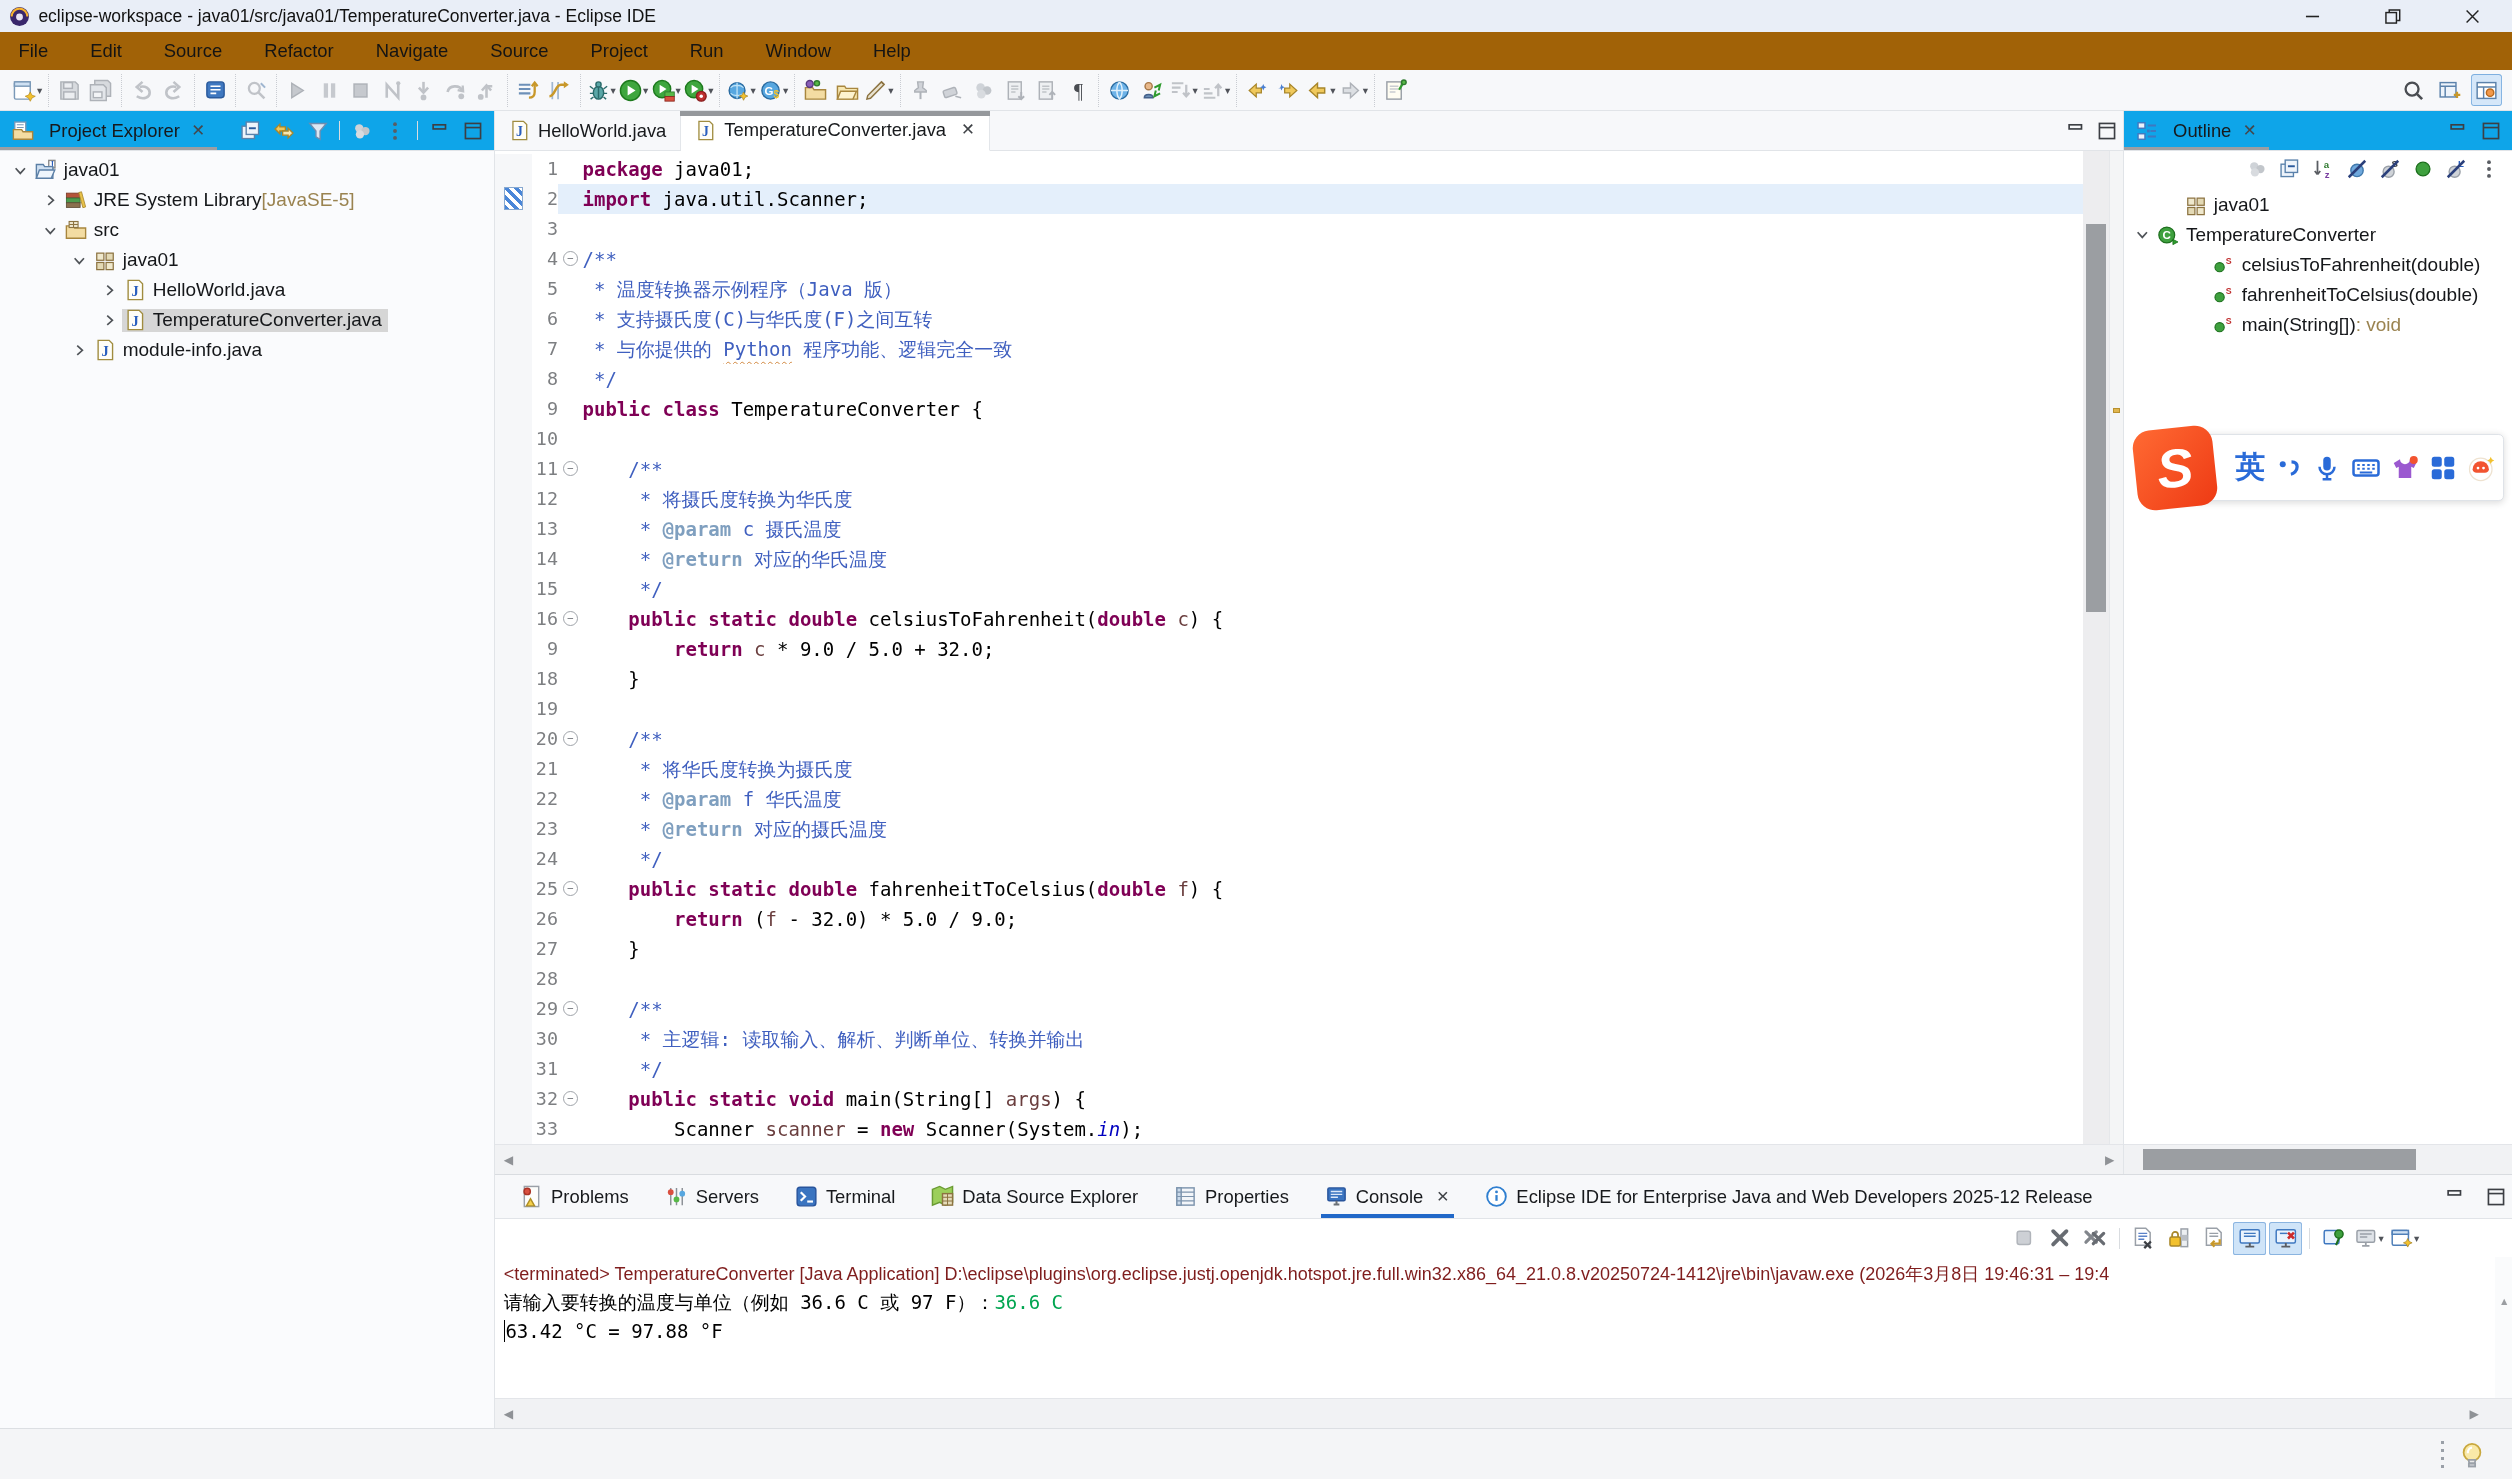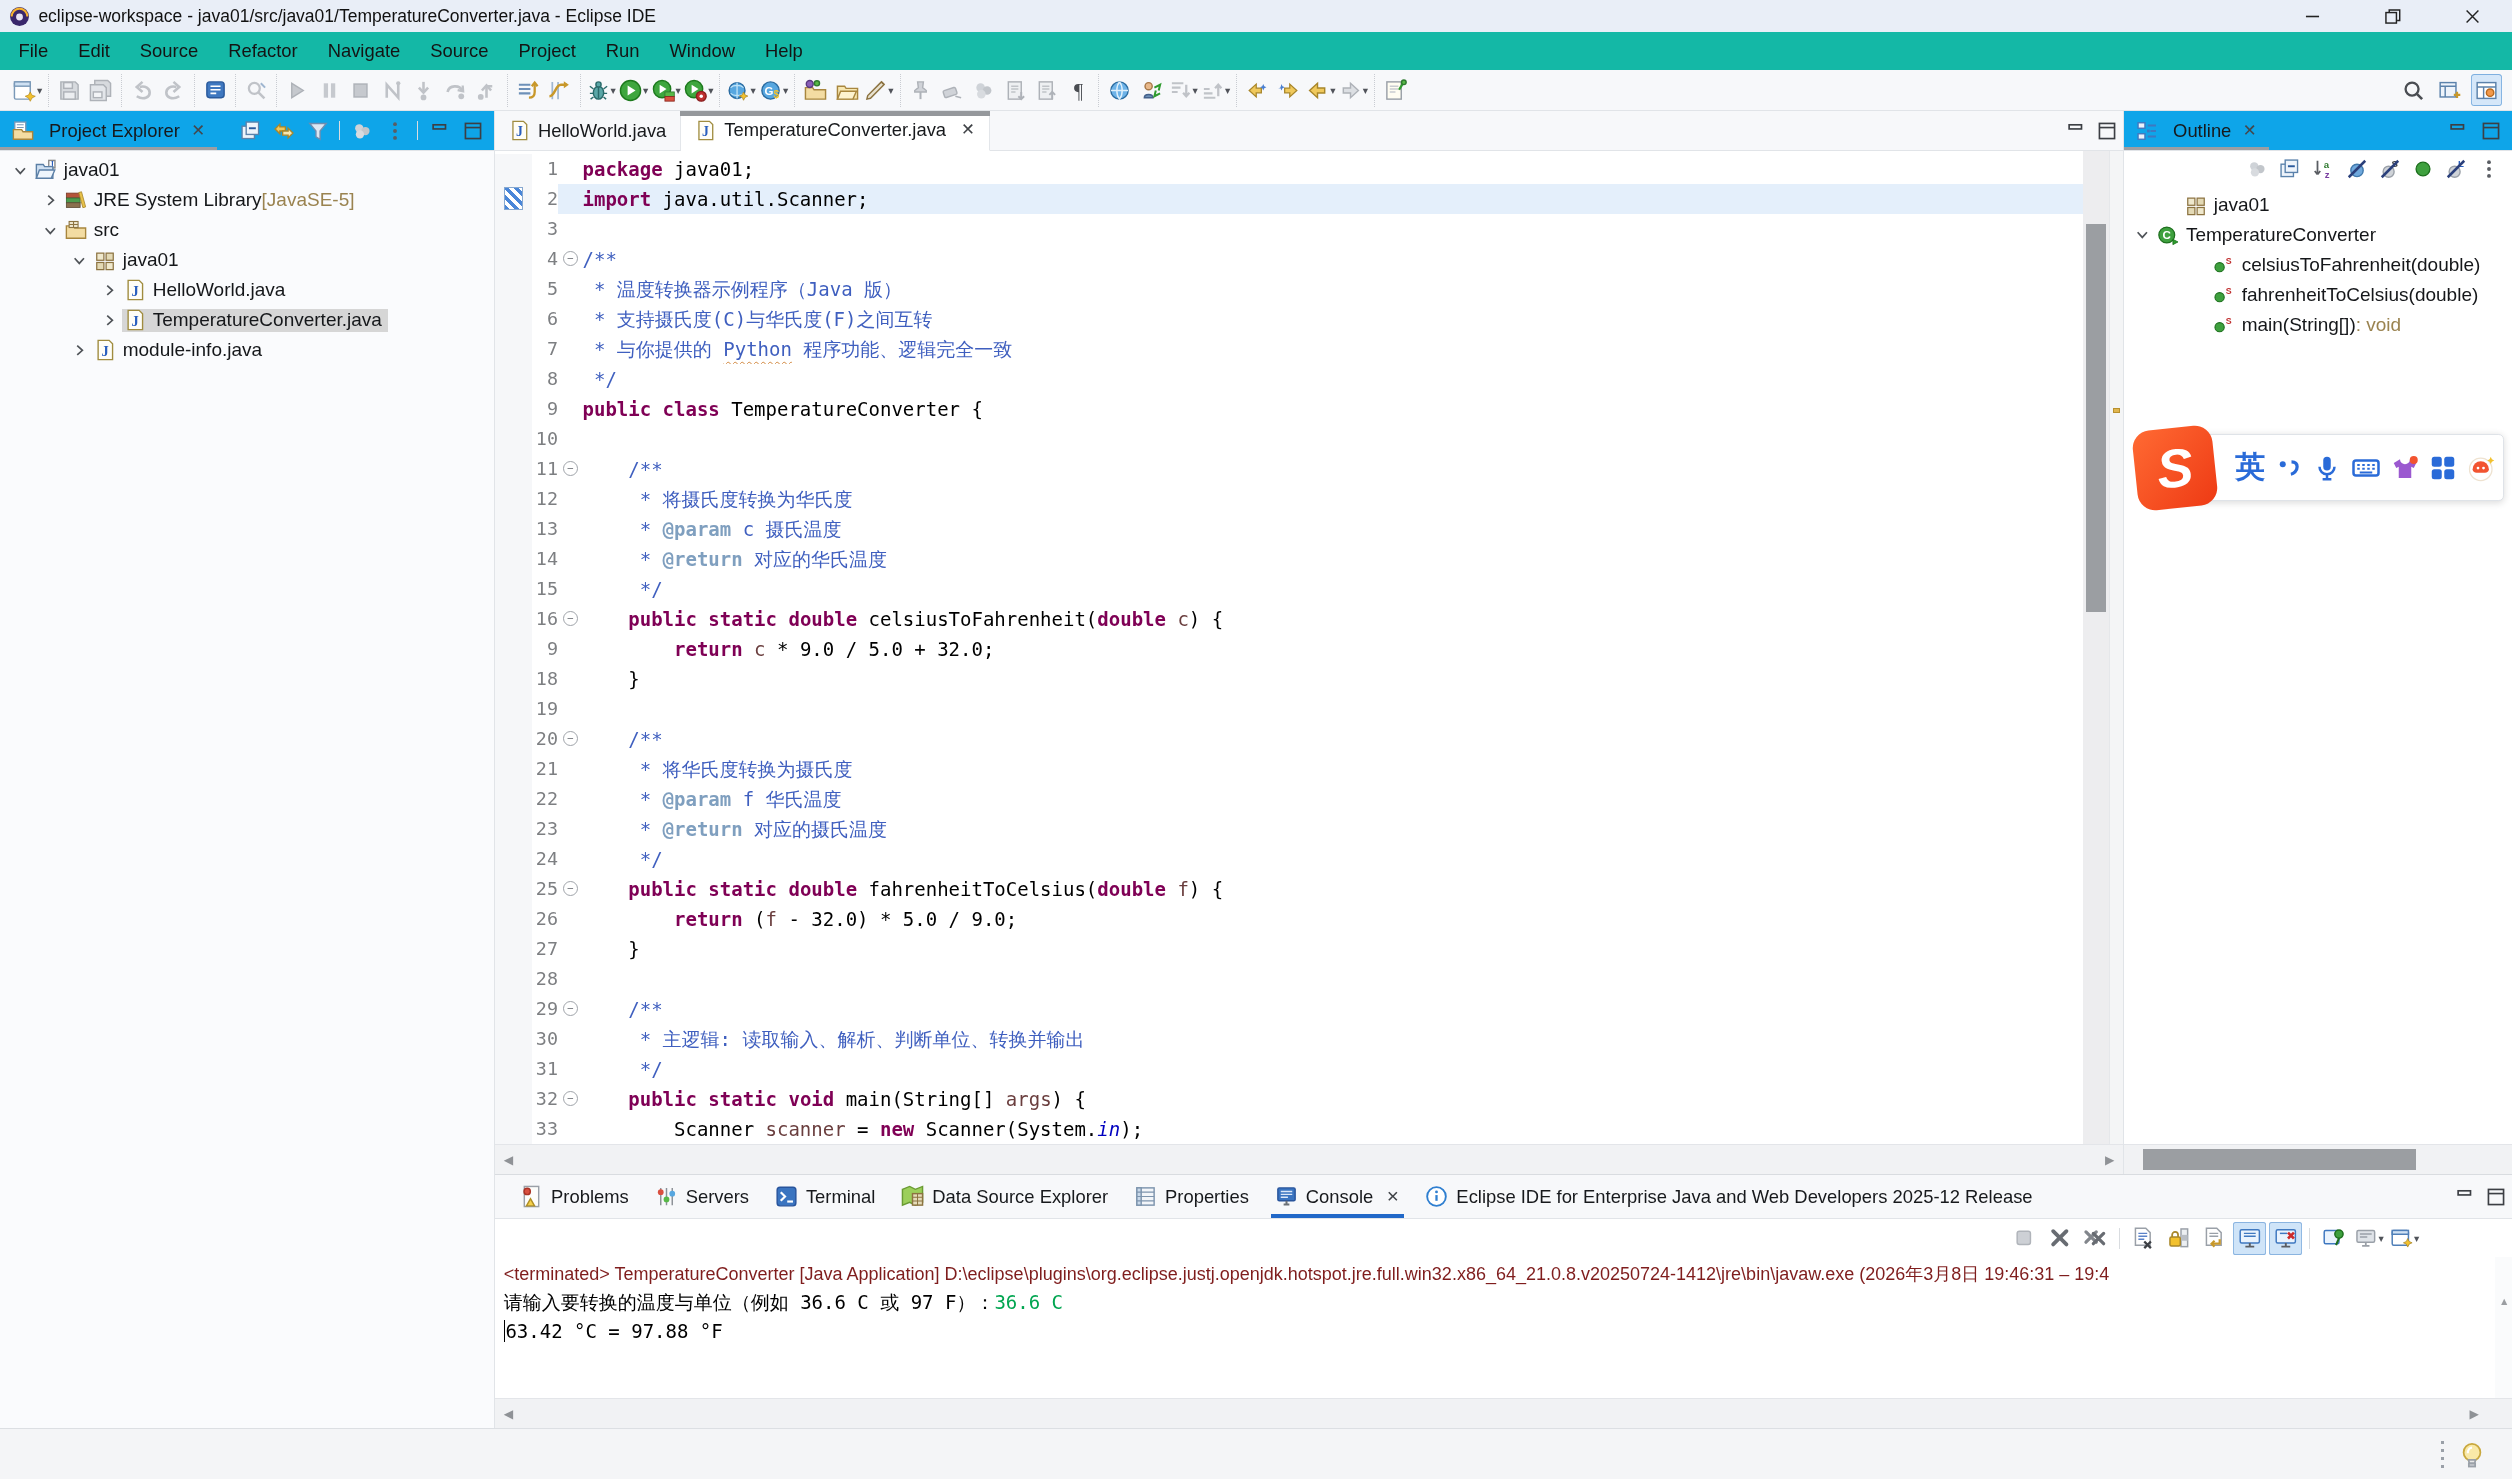--- a/index.html
+++ b/index.html
@@ -14,21 +14,21 @@
 
   
   .titlebar { height:32px; background:#e9eef7; display:flex; align-items:center; padding-left:8.7px; gap:8.7px; flex:none; }
   .titlebar .icn svg { width:21px; height:21px; }
   .title { font-size:17.5px; color:#111; white-space:nowrap; }
   .wbtns { margin-left:auto; display:flex; height:100%; }
   .wbtn { width:80px; height:100%; display:flex; align-items:center; justify-content:center; }
   .wbtn svg { width:17.5px; height:17.5px; }
 
   
-  .menubar { height:38px; background:#14b8a6; display:flex; align-items:center; padding-left:3.5px; flex:none; }
+  .menubar { height:38px; background:#a16207; display:flex; align-items:center; padding-left:3.5px; flex:none;gap:12px; }
   .menu-item { padding:0 15px; font-size:18.4px; color:#141414; }
 
   
   .toolbar { height:41px; background:#f7f8fa; border-bottom:0.9px solid #e1e4e8; display:flex; align-items:center; padding:0 7px; flex:none; }
   .tbg { display:flex; align-items:center; height:33px; padding:0 4.4px; border-right:0.9px dotted #c9ccd2; flex:none; }
   .tbg:last-of-type { border-right:none; }
   .tbtn { height:31.5px; min-width:31.5px; display:flex; align-items:center; justify-content:center; border-radius:3.5px; padding:0 1.7px; }
   .tbtn.active { background:#d5e7f9; box-shadow:inset 0 0 0 0.9px #7fb0e0; }
   .ddar { font-size:10.5px; color:#50535a; margin-left:0.9px; }
   .tb-spacer { flex:1; }
@@ -107,21 +107,21 @@
   
   .ime { position:absolute; left:10.5px; top:313px; width:371px; height:87px; display:flex; align-items:center; z-index:6; }
   .imebar { position:absolute; left:26px; right:1.7px; top:9.6px; bottom:9.6px; background:#fff; border:0.9px solid #dfe3e8; border-radius:5.2px; box-shadow:0 1.7px 7px rgba(0,0,0,.14); }
   .slogo { position:relative; width:80px; height:80px; background:linear-gradient(135deg,#ff6a33,#ee3a14); border-radius:17.5px; transform:rotate(-6deg); color:#fff; font-size:54px; font-weight:bold; font-style:italic; display:flex; align-items:center; justify-content:center; z-index:2; }
   .imeitems { position:relative; z-index:3; flex:1; display:flex; align-items:center; justify-content:space-evenly; padding-left:12.2px; }
   .imemode { font-size:30px; font-weight:bold; color:#2a6bd8; }
   .imeit svg { width:30px; height:30px; }
 
   
   .bottom { height:254px; flex:none; border-top:0.9px solid #d9dce0; background:#fff; display:flex; flex-direction:column; }
-  .btabs { height:44px; background:#f7f8fa; border-bottom:0.9px solid #e1e4e8; display:flex; align-items:center; padding-left:12.2px; flex:none; }
+  .btabs { height:44px; background:#f7f8fa; border-bottom:0.9px solid #e1e4e8; display:flex; align-items:center; padding-left:12.2px; flex:none;gap:10px; }
   .btab { position:relative; height:100%; display:flex; align-items:center; gap:7.9px; padding:0 13px; font-size:18.4px; color:#17191c; white-space:nowrap; }
   .btab .ticn { margin-right:0; } .btab .ticn svg { width:23px; height:23px; }
   .btab.active::after { content:''; position:absolute; left:8.7px; right:8.7px; bottom:0; height:4.4px; background:var(--tabu); }
   .btab .x { font-size:15.7px; color:#3f4246; margin-left:5.2px; }
   .btools { height:38px; display:flex; justify-content:flex-end; align-items:center; gap:2.6px; padding-right:91px; flex:none; background:#fff; }
   .btool { width:33px; height:33px; display:flex; align-items:center; justify-content:center; border-radius:2.6px; }
   .btool svg { width:23.6px; height:23.6px; }
   .btool.active { background:#cfe4f8; box-shadow:inset 0 0 0 0.9px #8ab4e0; }
   .bsep { width:0.9px; height:21px; background:#d9dce0; margin:0 4.4px; }
   .bcontent { flex:1; position:relative; overflow:hidden; padding:2.6px 23px 0 8.7px; }

